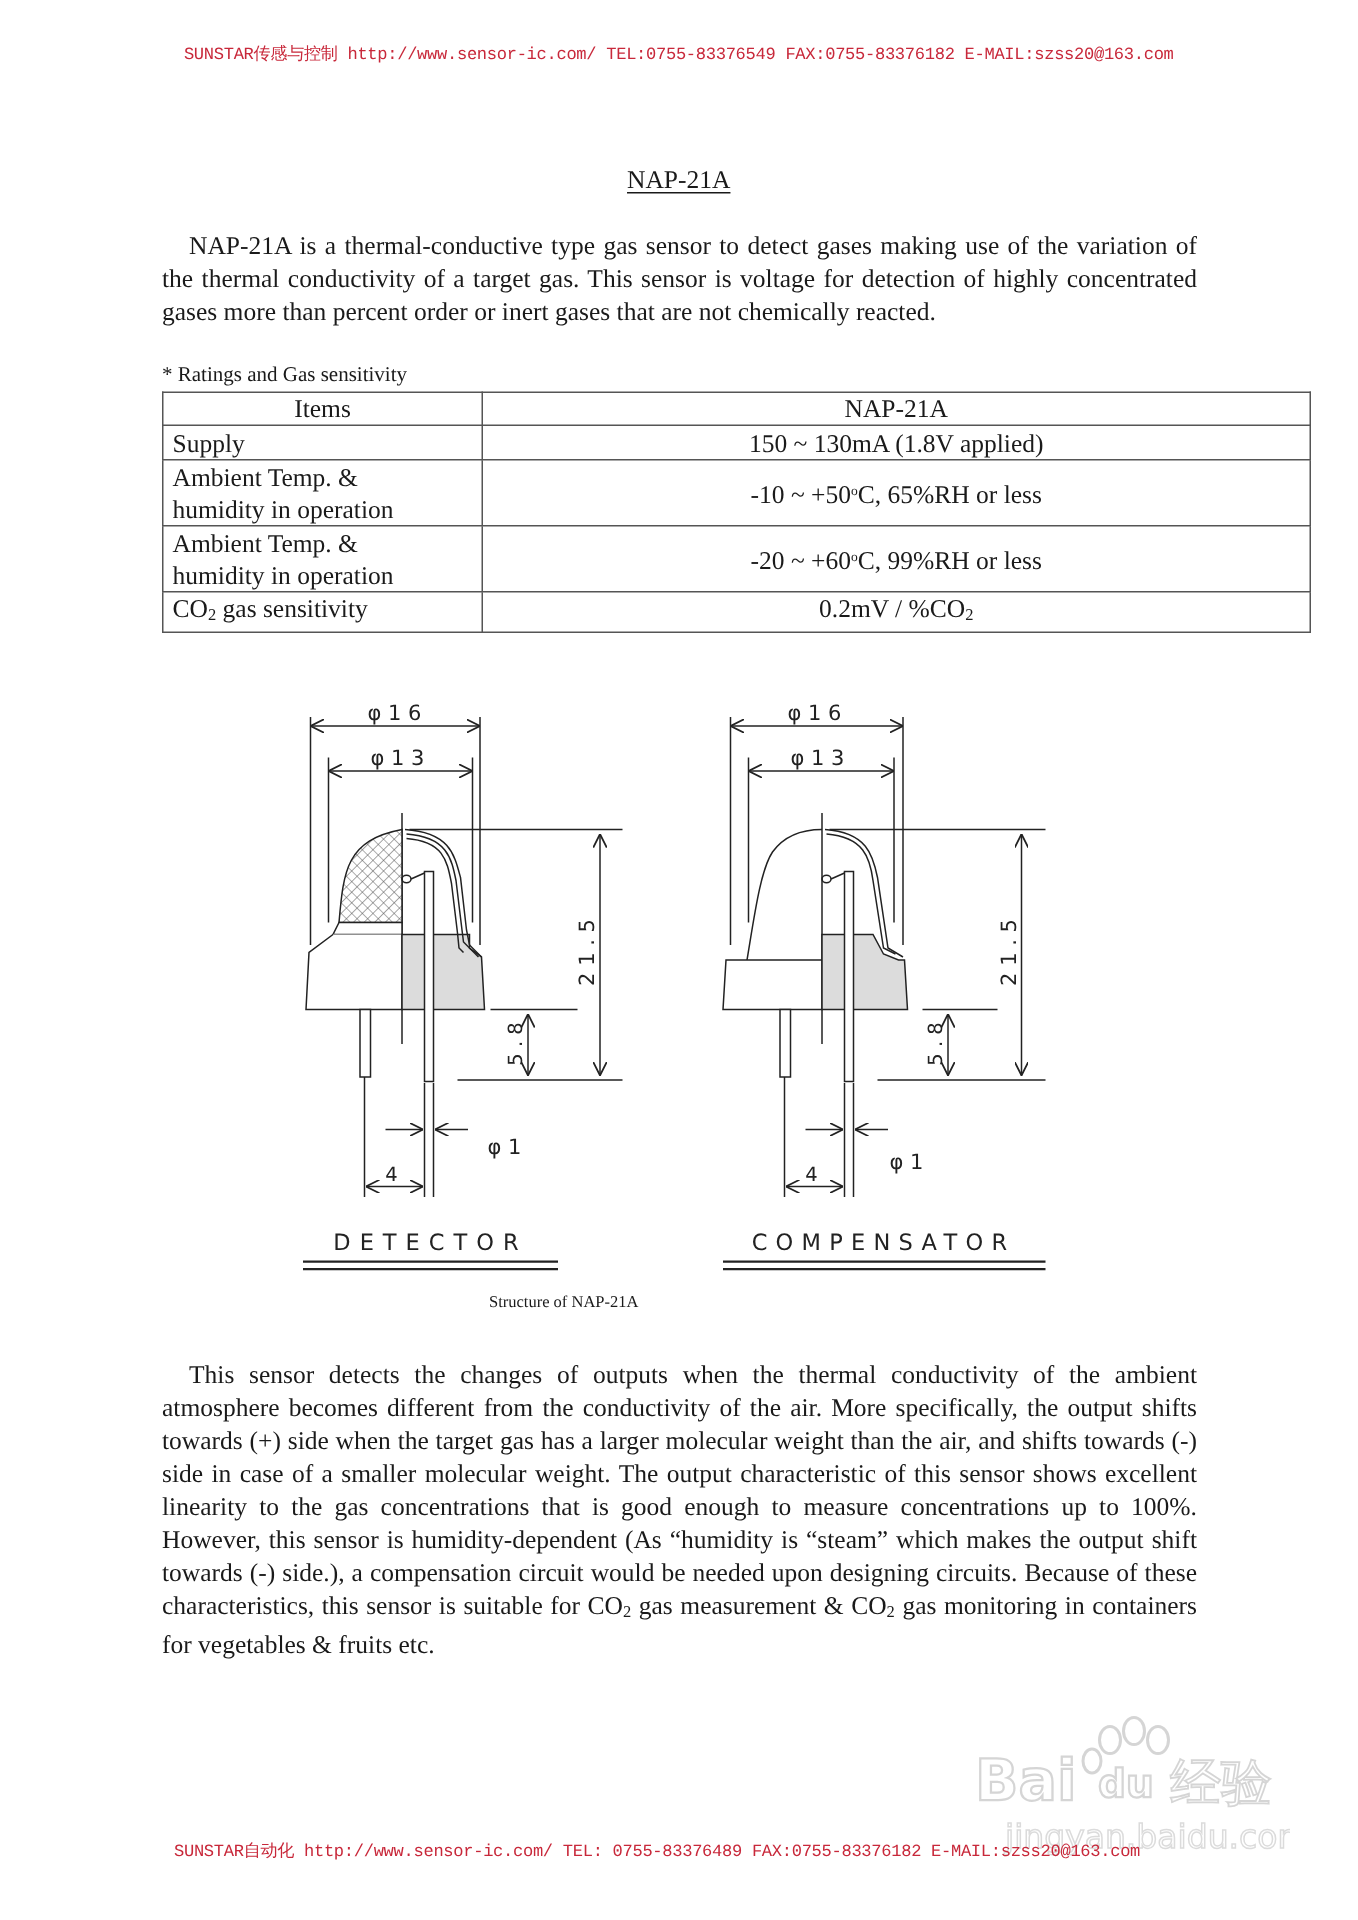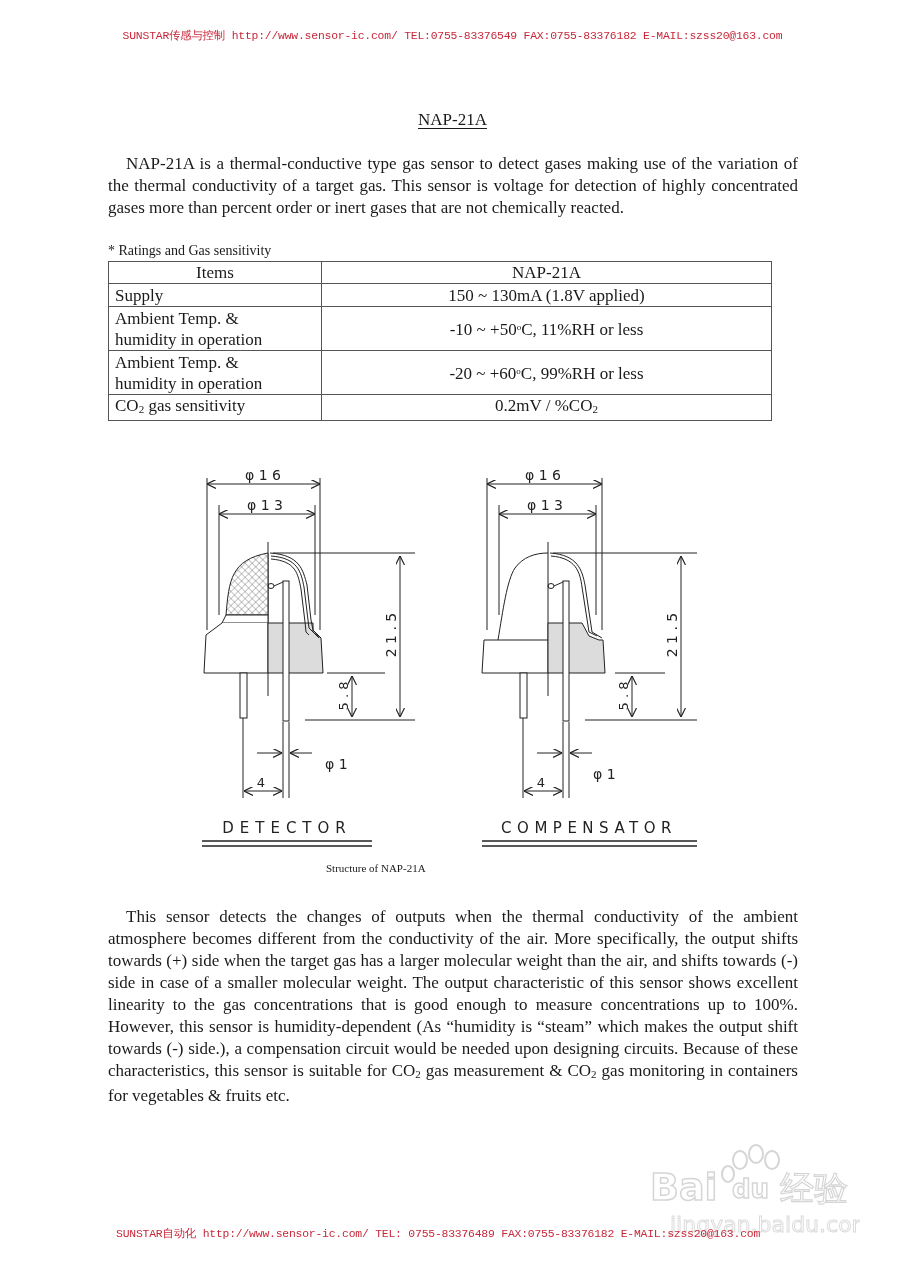--- a/index.html
+++ b/index.html
@@ -5,21 +5,21 @@
   html, body { margin:0; padding:0; background:#ffffff; }
   body { width:905px; height:1280px; position:relative; overflow:hidden; font-family:"Liberation Serif","DejaVu Serif",serif; color:#1a1a1a; }
   .hdr { position:absolute; left:0; width:905px; text-align:center; font-family:"Liberation Mono","DejaVu Sans Mono",monospace; color:#c8283a; font-size:11.4px; letter-spacing:-0.2px; white-space:nowrap; }
   .hdr.top { top:28px; }
   .hdr.bot { top:1226px; left:116px; width:auto; text-align:left; }
   .title { position:absolute; top:110px; left:0; width:905px; text-align:center; font-size:17px; text-decoration:underline; text-underline-offset:3px; }
   .para { position:absolute; left:108px; width:690px; font-size:17px; line-height:22px; text-align:justify; }
   .para p { margin:0; text-indent:18px; }
   .p1 { top:153px; }
   .ratings { position:absolute; top:240px; left:108px; font-size:14px; line-height:22px; }
-  table.spec { position:absolute; top:261px; left:108px; width:664px; border-collapse:collapse; font-size:17px; line-height:21px; }
+  table.spec { position:absolute; top:261px; left:108px; width:766px; border-collapse:collapse; font-size:17px; line-height:21px; }
   table.spec td { border:1px solid #555; padding:0 6px; vertical-align:middle; }
   table.spec td.c1 { width:200px; }
   table.spec td.c2 { text-align:center; }
   table.spec tr.h td { height:21px; }
   table.spec tr.s td { height:22px; }
   table.spec tr.d td { height:43px; }
   .hdrcell { text-align:center; }
   .small { font-family:"DejaVu Sans Mono",monospace; font-size:13px; }
   sub { font-size:11px; vertical-align:-2px; }
   sup { font-size:9px; vertical-align:5px; }
@@ -47,21 +47,21 @@
       <tr class="h">
     <td class="c1 hdrcell">Items</td>
     <td class="c2">NAP-21A</td>
   </tr>
   <tr class="s">
     <td class="c1">Supply</td>
     <td class="c2">150 ~ 130mA (1.8V applied)</td>
   </tr>
   <tr class="d">
     <td class="c1"><span>Ambient Temp. &amp;</span><br><span>humidity in operation</span></td>
-    <td class="c2"><span>-10 ~ +50</span><sup>o</sup><span>C, 11%RH or less</span></td>
+    <td class="c2"><span>-10 ~ +50</span><sup>o</sup><span>C, 65%RH or less</span></td>
   </tr>
   <tr class="d">
     <td class="c1"><span>Ambient Temp. &amp;</span><br><span>humidity in operation</span></td>
     <td class="c2"><span>-20 ~ +60</span><sup>o</sup><span>C, 99%RH or less</span></td>
   </tr>
   <tr class="s">
     <td class="c1"><span>CO</span><sub>2</sub><span> gas sensitivity</span></td>
     <td class="c2"><span>0.2mV /  %CO</span><sub>2</sub></td>
   </tr>
 </tbody>

